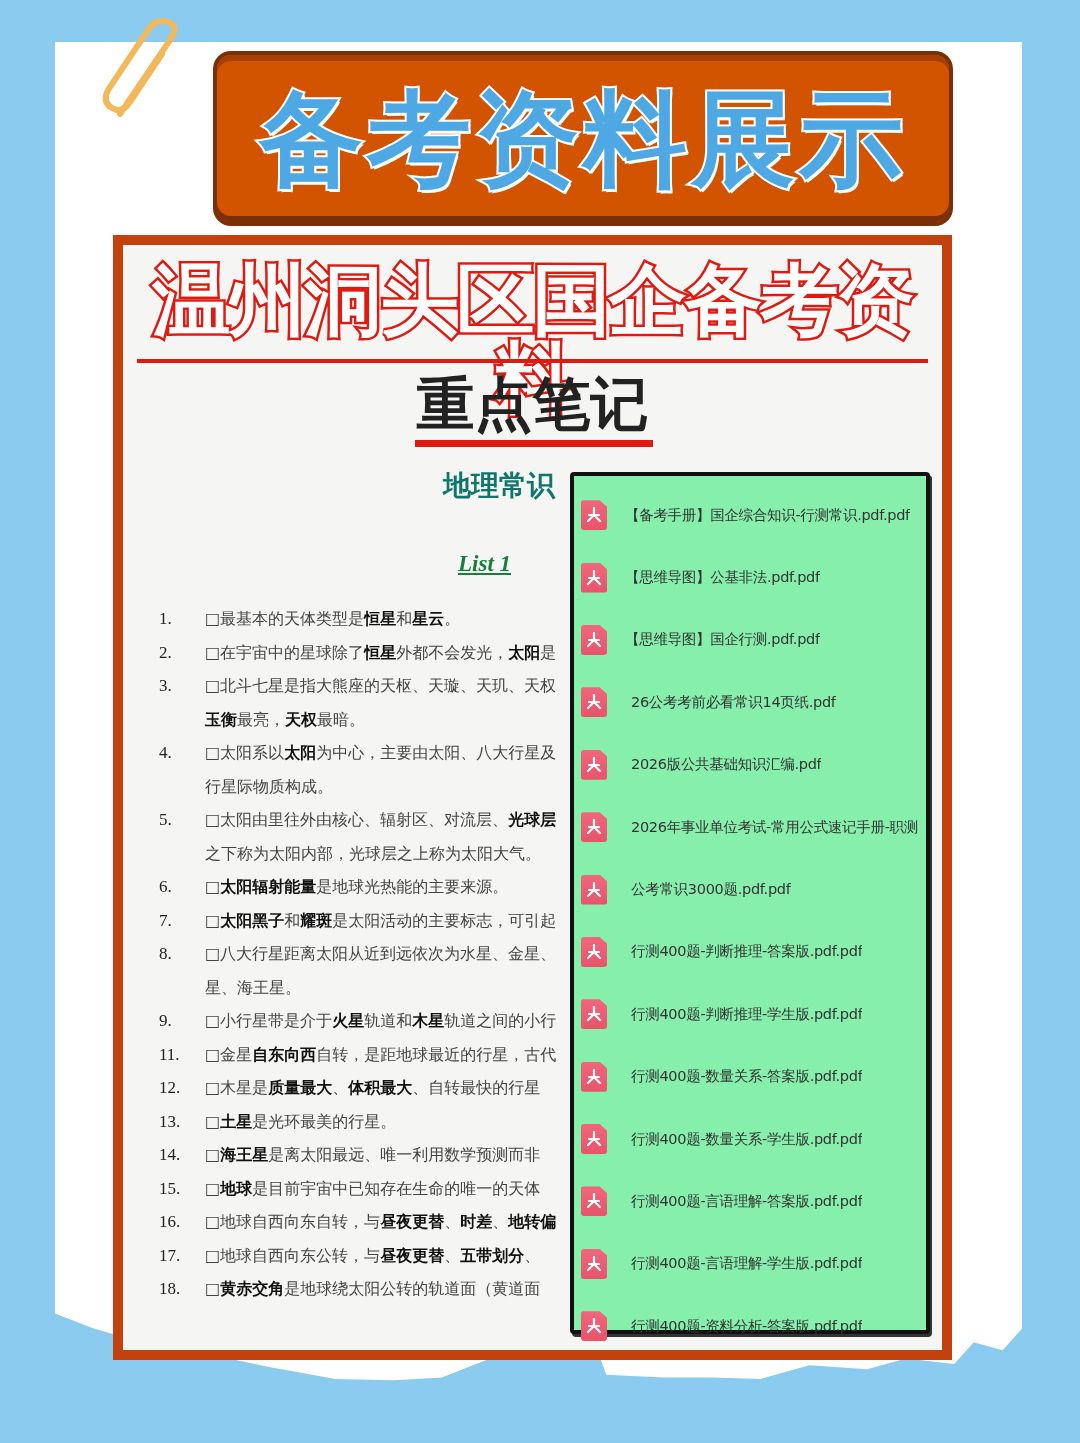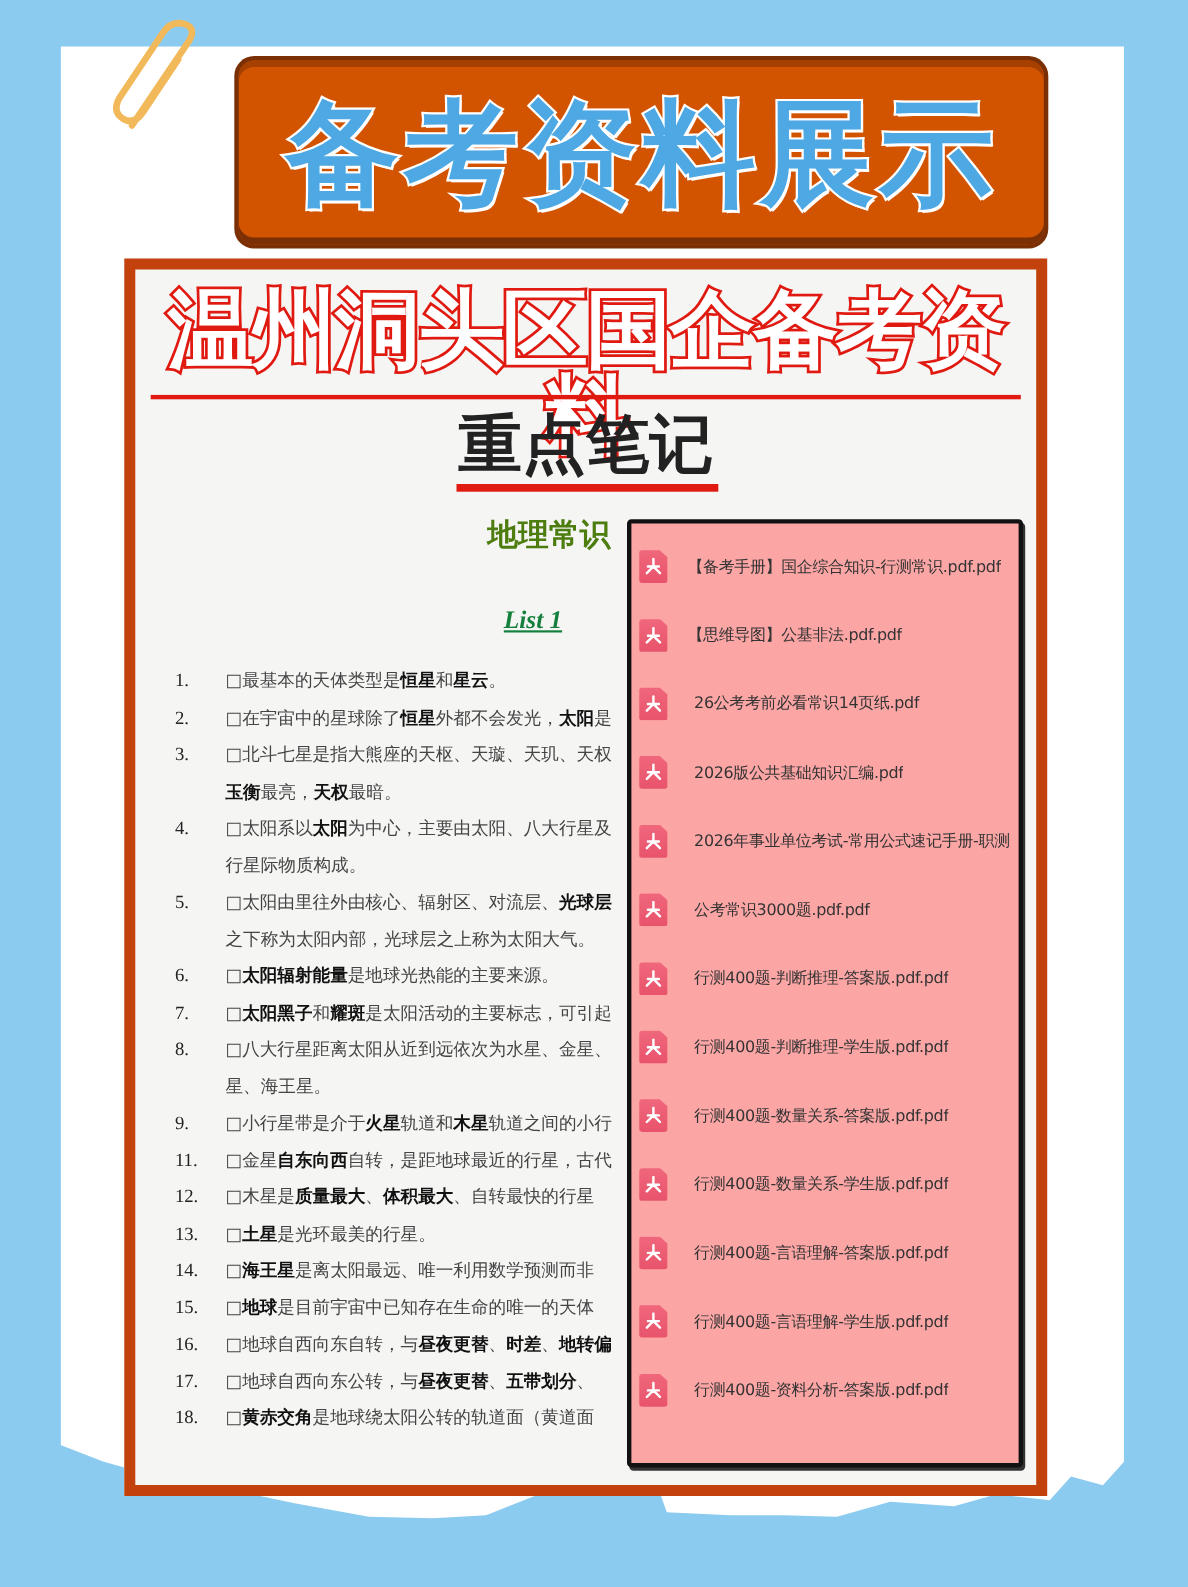--- a/index.html
+++ b/index.html
@@ -44,37 +44,37 @@
       position:absolute; left:14px; right:14px; top:114px; height:4px; background:#e01a10;
     }
     .notes-title {
       position:absolute; left:0; top:128px; width:100%; text-align:center;
       font-weight:bold; font-size:58px; color:#222; line-height:1.1;
     }
     .notes-underline {
       position:absolute; left:292px; top:195px; width:238px; height:7px; background:#e01a10;
     }
     .section-title {
-      position:absolute; left:320px; top:222px; font-size:28px; font-weight:bold; color:#4d7c0f;
+      position:absolute; left:320px; top:222px; font-size:28px; font-weight:bold; color:#0f766e;
     }
     .list-title {
       position:absolute; left:335px; top:306px; font-family:"Liberation Serif", serif;
       font-style:italic; font-weight:bold; font-size:23px; text-decoration:underline; color:#15803d;
     }
     .notes {
       position:absolute; left:36px; top:357px; width:420px; overflow:hidden;
       font-family:"DejaVu Serif", serif; font-size:16px; color:#444; line-height:33.5px;
     }
     .note-row { display:flex; white-space:nowrap; }
     .note-num { width:46px; flex:none; font-family:"Liberation Serif", serif; font-size:17px; color:#222; }
     .note-text b { color:#111; }
     .note-cont { padding-left:46px; white-space:nowrap; }
     .files {
       position:absolute; left:570px; top:472px; width:360px; height:862px;
-      background:#fca5a5; box-sizing:border-box;
+      background:#86efac; box-sizing:border-box;
       border:4px solid #111; border-radius:4px;
       box-shadow: 2px 3px 0 #333;
       padding-top:8px;
     }
     .file {
       display:flex; align-items:center; height:62.4px; padding-left:7px;
     }
     .pdf-icon {
       width:26px; height:30px; flex:none; border-radius:3px;
       background:linear-gradient(180deg,#f0677c,#e8536b);
@@ -200,20 +200,28 @@
         </svg>
       </span>
       <span class="file-name indent">【思维导图】公基非法.pdf.pdf</span>
     </div>
     <div class="file">
       <span class="pdf-icon">
         <svg width="16" height="16" viewBox="0 0 16 16">
           <path d="M8 1 L8 8 M8 8 L2 14 M8 8 L14 14 M3 8 L13 8" stroke="#fff" stroke-width="2.2" fill="none" stroke-linecap="round"></path>
         </svg>
       </span>
+      <span class="file-name indent">【思维导图】国企行测.pdf.pdf</span>
+    </div>
+    <div class="file">
+      <span class="pdf-icon">
+        <svg width="16" height="16" viewBox="0 0 16 16">
+          <path d="M8 1 L8 8 M8 8 L2 14 M8 8 L14 14 M3 8 L13 8" stroke="#fff" stroke-width="2.2" fill="none" stroke-linecap="round"></path>
+        </svg>
+      </span>
       <span class="file-name">26公考考前必看常识14页纸.pdf</span>
     </div>
     <div class="file">
       <span class="pdf-icon">
         <svg width="16" height="16" viewBox="0 0 16 16">
           <path d="M8 1 L8 8 M8 8 L2 14 M8 8 L14 14 M3 8 L13 8" stroke="#fff" stroke-width="2.2" fill="none" stroke-linecap="round"></path>
         </svg>
       </span>
       <span class="file-name">2026版公共基础知识汇编.pdf</span>
     </div>

